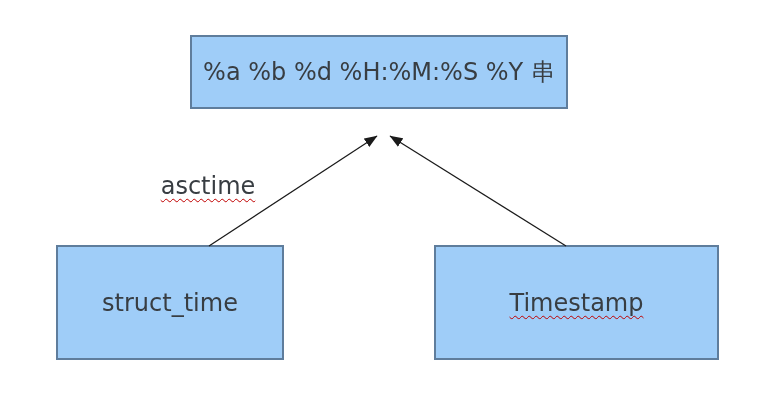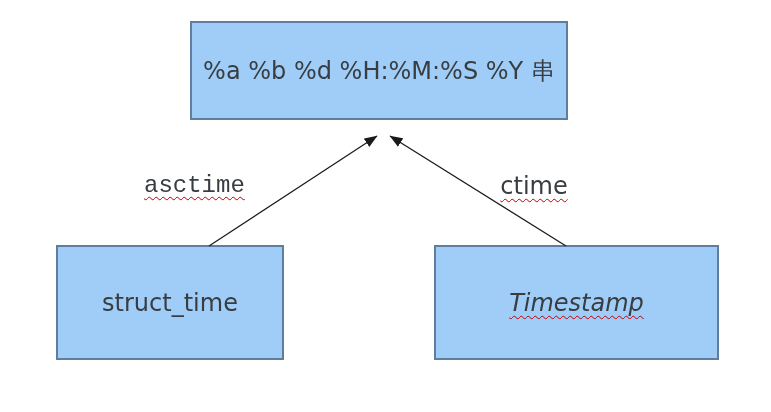--- a/index.html
+++ b/index.html
@@ -41,51 +41,49 @@
     align-items: center;
     justify-content: center;
     color: var(--text-color, #383d42);
     font-size: 24px;
     z-index: 2;
     text-align: center;
     white-space: nowrap;
   }
   .node-top {
     left: 190px;
-    top: 21px;
+    top: 35px;
     width: 378px;
-    height: 99px;
+    height: 74px;
   }
   .node-left {
     left: 56px;
     top: 245px;
     width: 228px;
     height: 115px;
   }
   .node-right {
     left: 434px;
     top: 245px;
     width: 285px;
     height: 115px;
-    font-style: italic;
   }
   .edge-label {
     position: absolute;
     color: var(--text-color, #383d42);
     font-size: 24px;
     line-height: 30px;
     z-index: 2;
     text-align: center;
     white-space: nowrap;
   }
   .edge-label-asctime {
-    left: 144px;
+    left: 160px;
     top: 171px;
     width: 96px;
-    font-family: Liberation Mono, monospace;
   }
   .edge-label-ctime {
     left: 498px;
     top: 171px;
     width: 72px;
   }
   .misspelled {
     text-decoration-line: underline;
     text-decoration-style: wavy;
     text-decoration-color: var(--squiggle-color, #c00000);
@@ -118,17 +116,14 @@
   </div>
 
   <div class="node node-right">
     <span class="misspelled">Timestamp</span>
   </div>
 
   <div class="edge-label edge-label-asctime">
     <span class="misspelled">asctime</span>
   </div>
 
-  <div class="edge-label edge-label-ctime">
-    <span class="misspelled">ctime</span>
-  </div>
 
 </div>
 
 </body></html>

